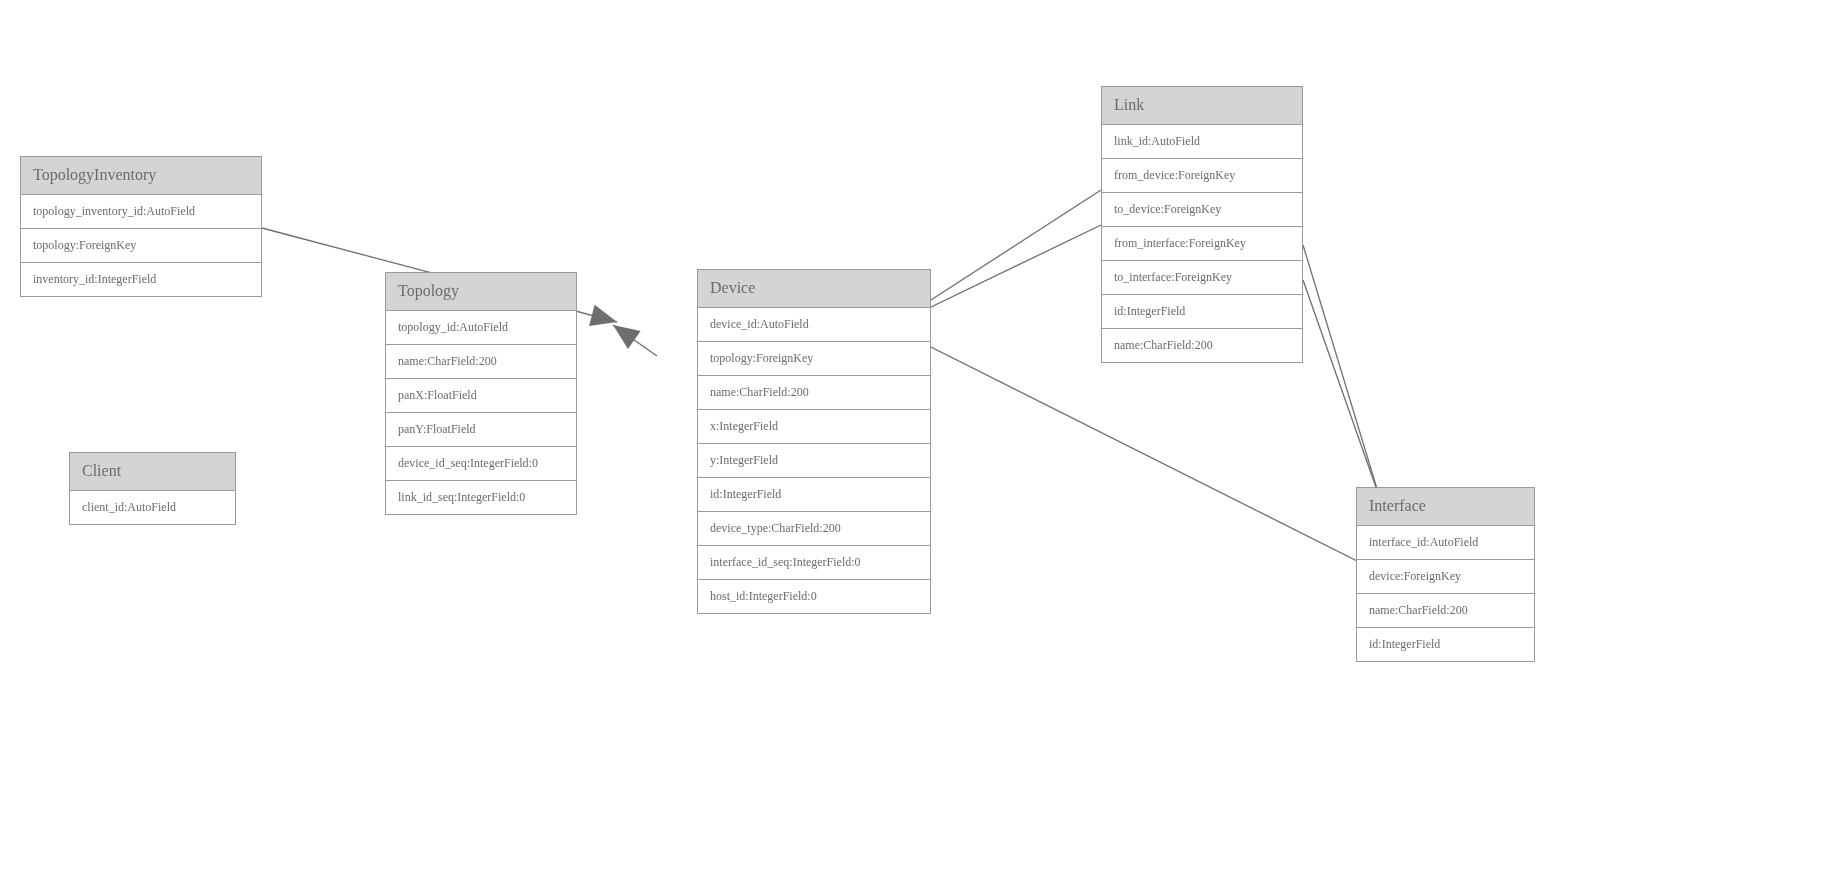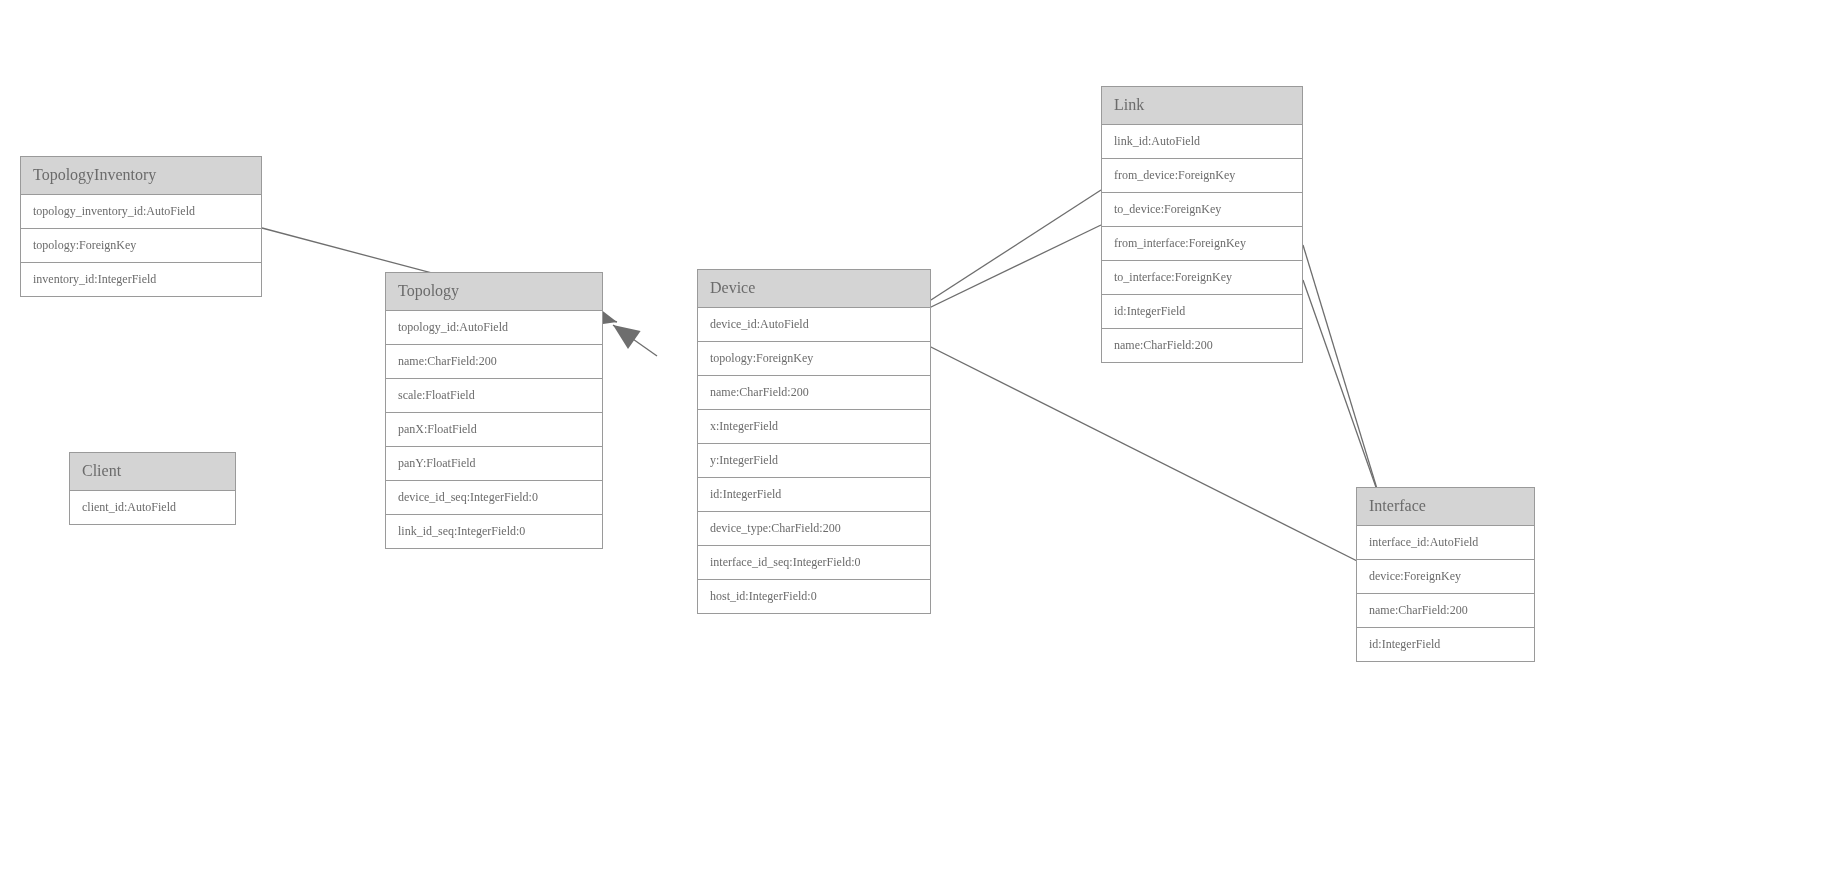--- a/index.html
+++ b/index.html
@@ -74,25 +74,24 @@
         <polyline points="1385,575 901,332" fill="none" stroke="#6e6e6e" stroke-width="1.3"></polyline>
         <polygon points="0,0 -26,-11 -26,11" fill="#6e6e6e" transform="translate(901,332) rotate(180)"></polygon>
       </g>
     </svg>
 <div class="entity" style="left: 20px; top: 140px; width: 242px; margin-top: 16px;">
       <div class="entity-header">TopologyInventory</div>
       <div class="entity-field">topology_inventory_id:AutoField</div>
       <div class="entity-field">topology:ForeignKey</div>
       <div class="entity-field">inventory_id:IntegerField</div>
     </div>
-    <div class="entity" style="left: 385px; top: 272px; width: 218px;">
+    <div class="entity" style="left: 385px; top: 272px; width: 192px;">
       <div class="entity-header">Topology</div>
       <div class="entity-field">topology_id:AutoField</div>
       <div class="entity-field">name:CharField:200</div>
-      <div class="entity-field">scale:FloatField</div>
       <div class="entity-field">panX:FloatField</div>
       <div class="entity-field">panY:FloatField</div>
       <div class="entity-field">device_id_seq:IntegerField:0</div>
       <div class="entity-field">link_id_seq:IntegerField:0</div>
     </div>
     <div class="entity" style="left: 657px; top: 269px; width: 234px; margin-left: 40px;">
       <div class="entity-header">Device</div>
       <div class="entity-field">device_id:AutoField</div>
       <div class="entity-field">topology:ForeignKey</div>
       <div class="entity-field">name:CharField:200</div>

